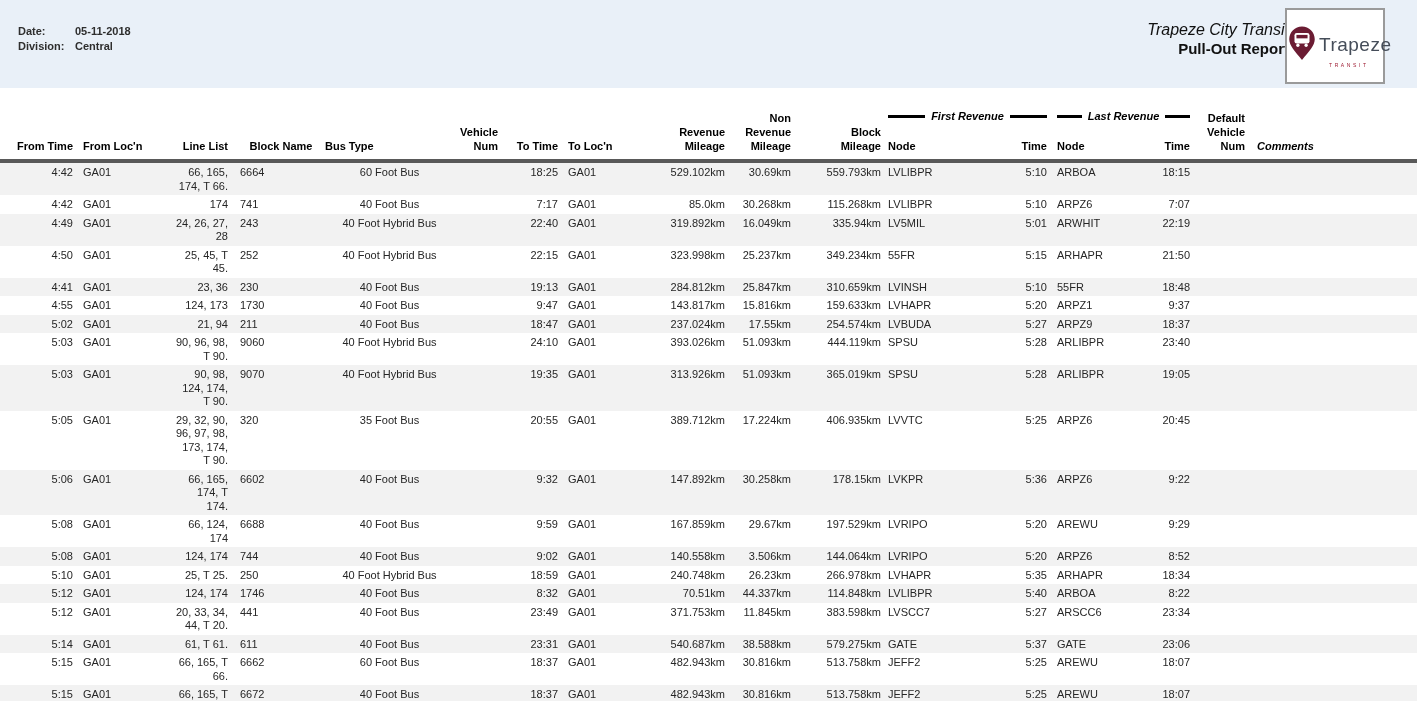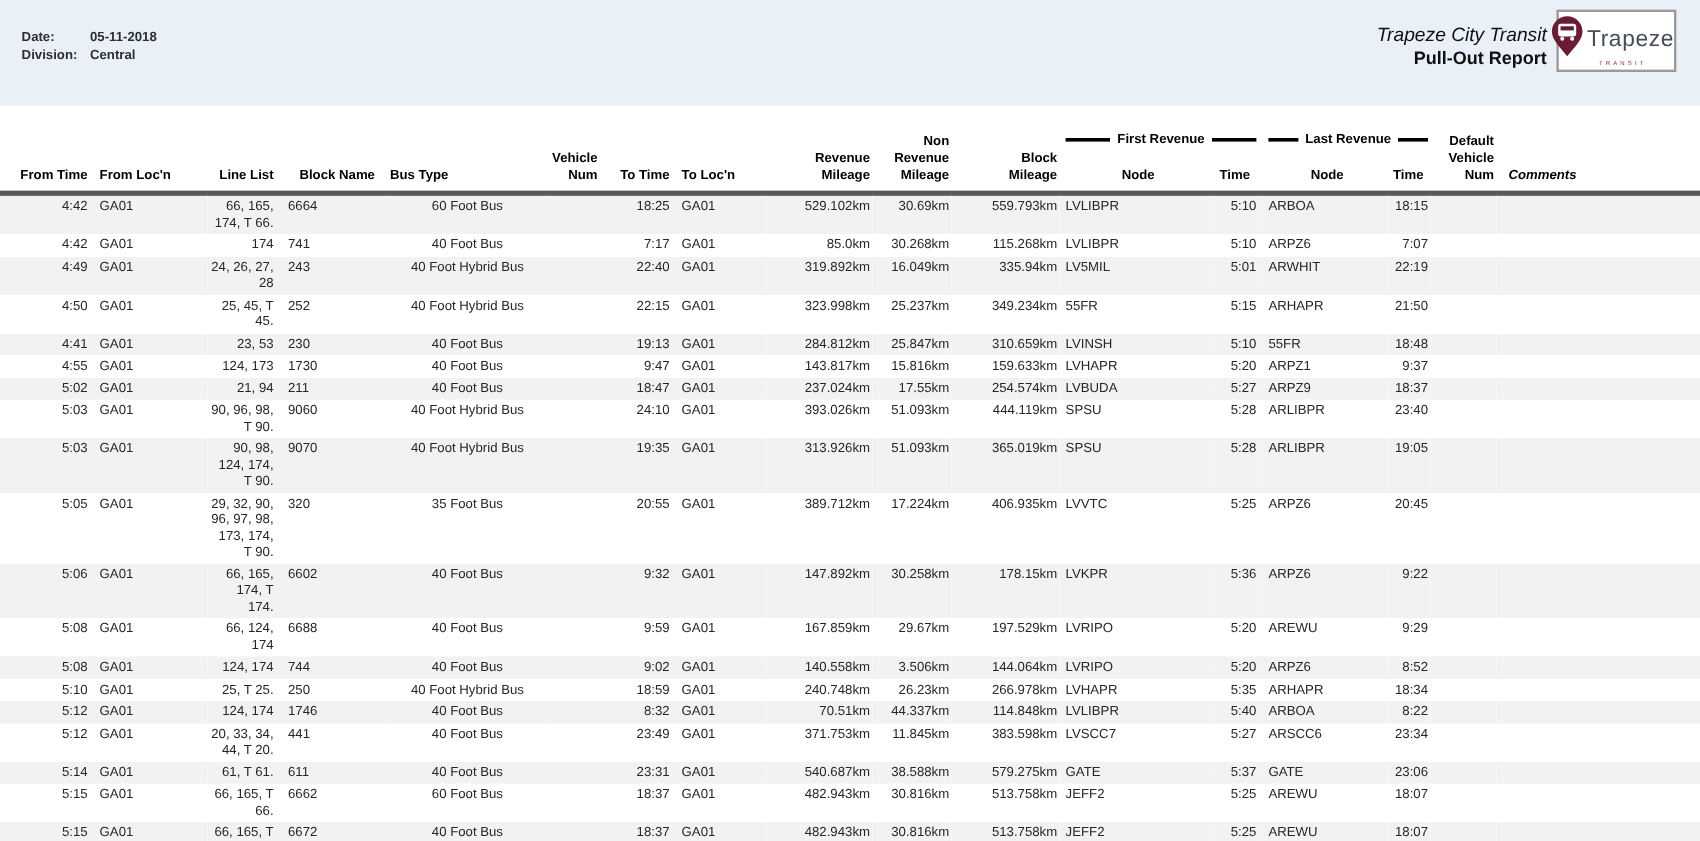--- a/index.html
+++ b/index.html
@@ -6,36 +6,36 @@
   html,body { width:1417px; height:701px; overflow:hidden; background:#fff;
     font-family:"Liberation Sans", sans-serif; }
   
   .banner { width:1417px; height:88px; background:#e9f0f8; position:relative; }
   .meta { position:absolute; left:18px; top:24px; font-size:11px; font-weight:bold; color:#2e2e2e; }
   .meta-row { display:flex; line-height:15px; }
   .meta-label { width:57px; }
   .titles { position:absolute; right:128px; top:20px; text-align:right; color:#111; }
   .title1 { font-size:16px; font-style:italic; line-height:19px; }
   .title2 { font-size:15px; font-weight:bold; line-height:19px; }
-  .logo-box { position:absolute; right:20px; top:8px; width:100px; height:52px; background:#fff;
-    border:2px solid #9a9a9a; display:flex; align-items:center; justify-content:flex-end; }
+  .logo-box { position:absolute; right:32px; top:8px; width:100px; height:76px; background:#fff;
+    border:2px solid #9a9a9a; display:flex; align-items:center; justify-content:flex-start; }
   .logo-inner { display:flex; flex-direction:column; align-items:flex-start; }
   .logo-row { display:flex; align-items:center; }
   .logo-brand { font-size:19px; color:#454d59; letter-spacing:0.5px; margin-left:2px; }
   .logo-sub { font-size:5px; letter-spacing:2.6px; color:#9e1b32; margin-left:42px; margin-top:-3px; }
   
   table { width:1417px; border-collapse:collapse; table-layout:fixed; margin-top:7px; }
   thead { border-bottom:4px solid #595959; }
   th { font-size:11px; font-weight:bold; color:#000; vertical-align:bottom;
        white-space:pre-line; line-height:14px; padding:0 2px 6px 0; }
-  .hrow2 th { padding-bottom:6px;text-align:center; }
+  .hrow2 th { padding-bottom:6px; }
   .grp-th { padding-bottom:2px; }
   .grp-wrap { display:flex; align-items:center; gap:6px; }
   .grp-line { flex:1; height:3px; background:#000; }
-  .grp-label { font-size:11px; font-weight:bold; white-space:nowrap; }
+  .grp-label { font-size:11px; font-weight:bold; white-space:nowrap;font-style:italic; }
   td { font-size:11px; color:#262626; vertical-align:top; line-height:13.5px;
        padding:3px 2px 2px 0; overflow:hidden; }
   tbody tr:nth-child(odd) { background:#f2f2f2; }
   .a-right { text-align:right; }
   .a-left  { text-align:left; }
   th.a-left { padding-left:8px; }
   td.c2, td.c4, td.c8 { padding-left:8px; }
   td.c4 { padding-left:10px; }
   td.c5 { padding-left:1px; text-align:center; }
   td.c12 { padding-left:5px; }
@@ -221,21 +221,21 @@
         <td class="c12 a-left">55FR</td>
         <td class="c13 a-right">5:15</td>
         <td class="c14 a-left">ARHAPR</td>
         <td class="c15 a-right">21:50</td>
         <td class="c16 a-right"></td>
         <td class="c17 a-left"></td>
       </tr>
       <tr>
         <td class="c1 a-right">4:41</td>
         <td class="c2 a-left">GA01</td>
-        <td class="c3 a-right">23, 53</td>
+        <td class="c3 a-right">23, 36</td>
         <td class="c4 a-left">230</td>
         <td class="c5 a-left">40 Foot Bus</td>
         <td class="c6 a-right"></td>
         <td class="c7 a-right">19:13</td>
         <td class="c8 a-left">GA01</td>
         <td class="c9 a-right">284.812km</td>
         <td class="c10 a-right">25.847km</td>
         <td class="c11 a-right">310.659km</td>
         <td class="c12 a-left">LVINSH</td>
         <td class="c13 a-right">5:10</td>

